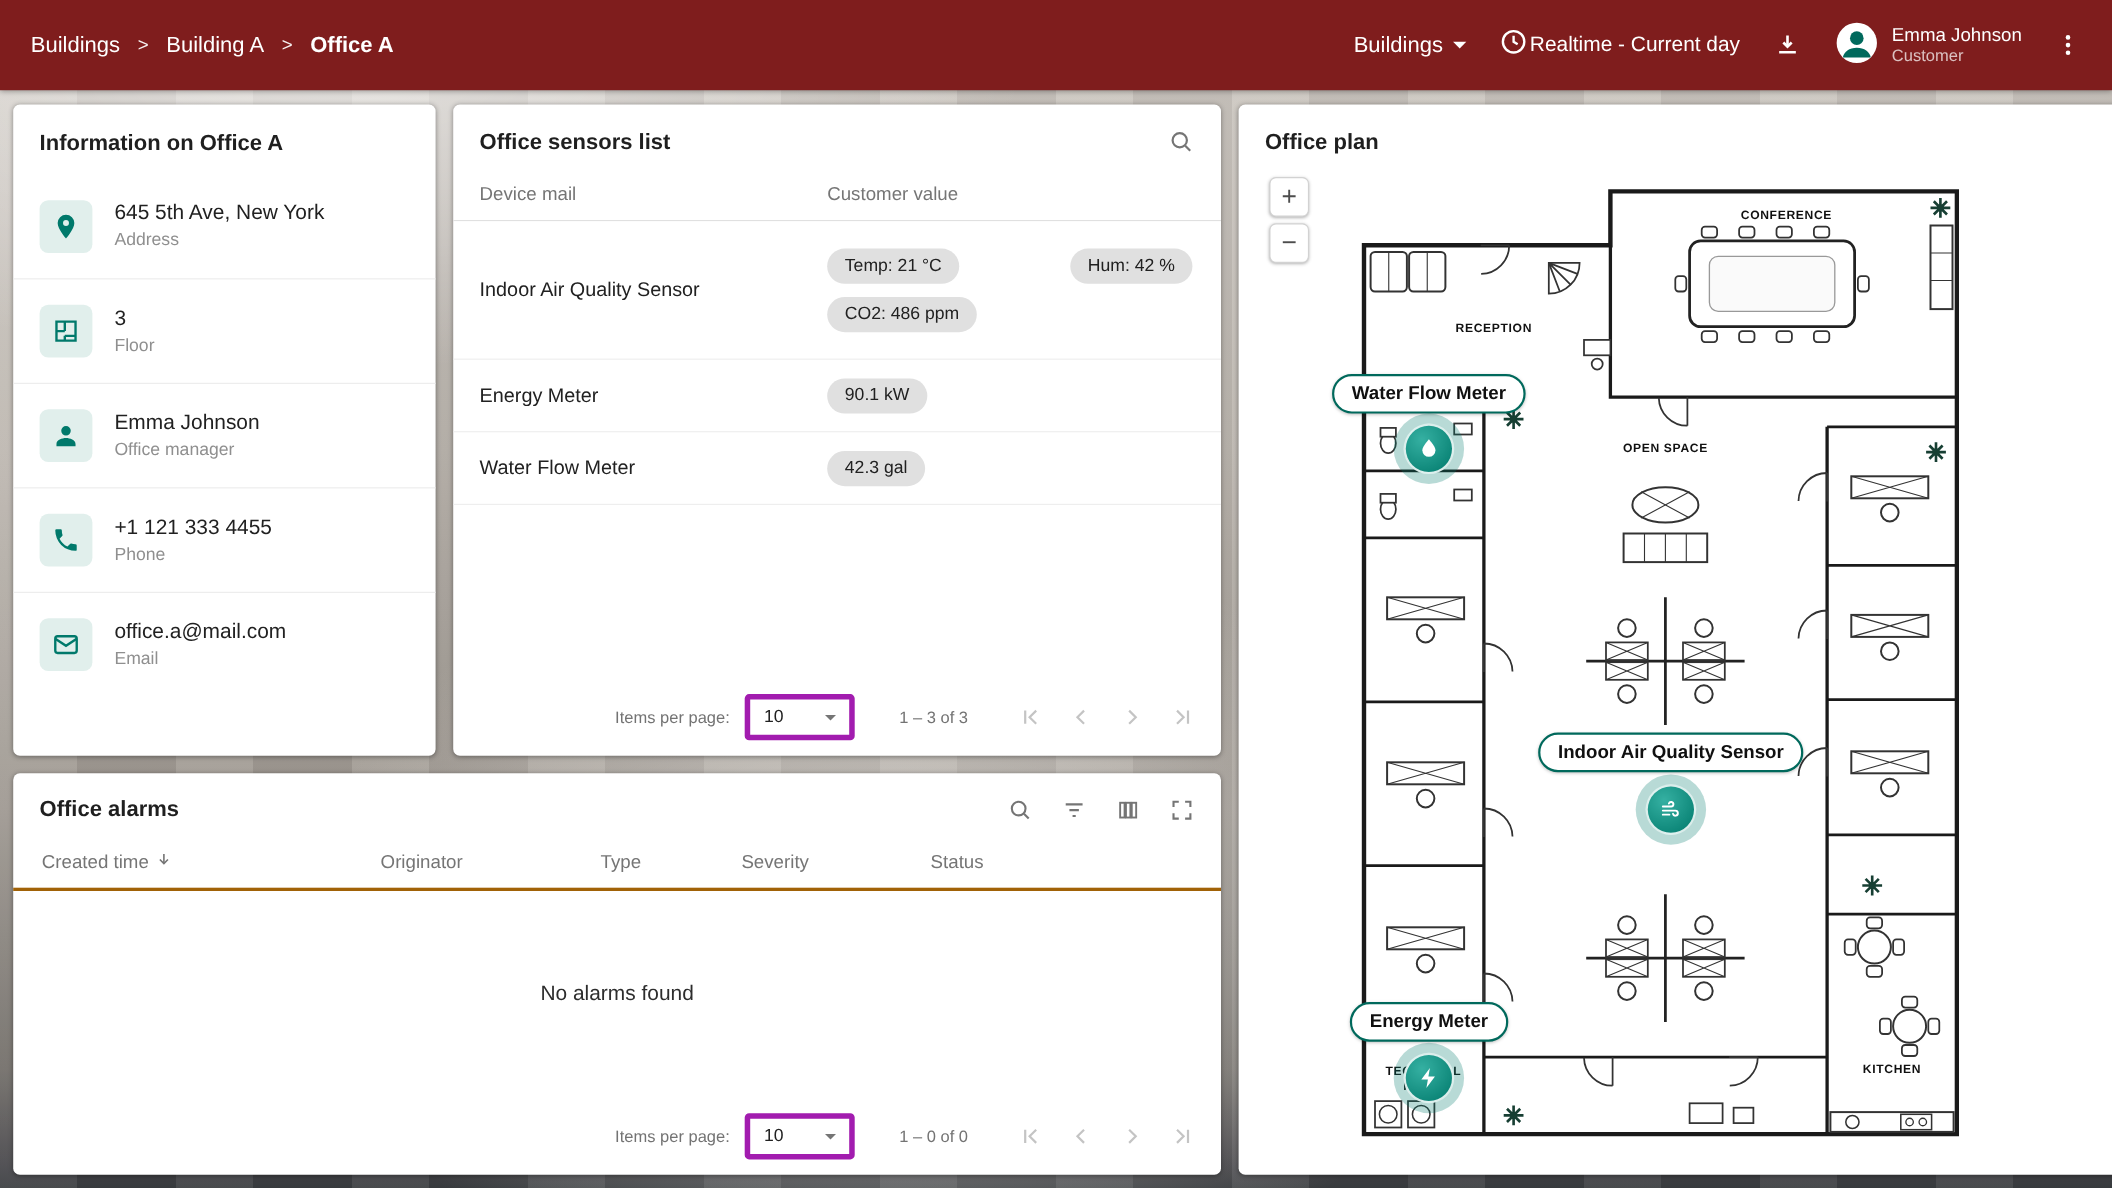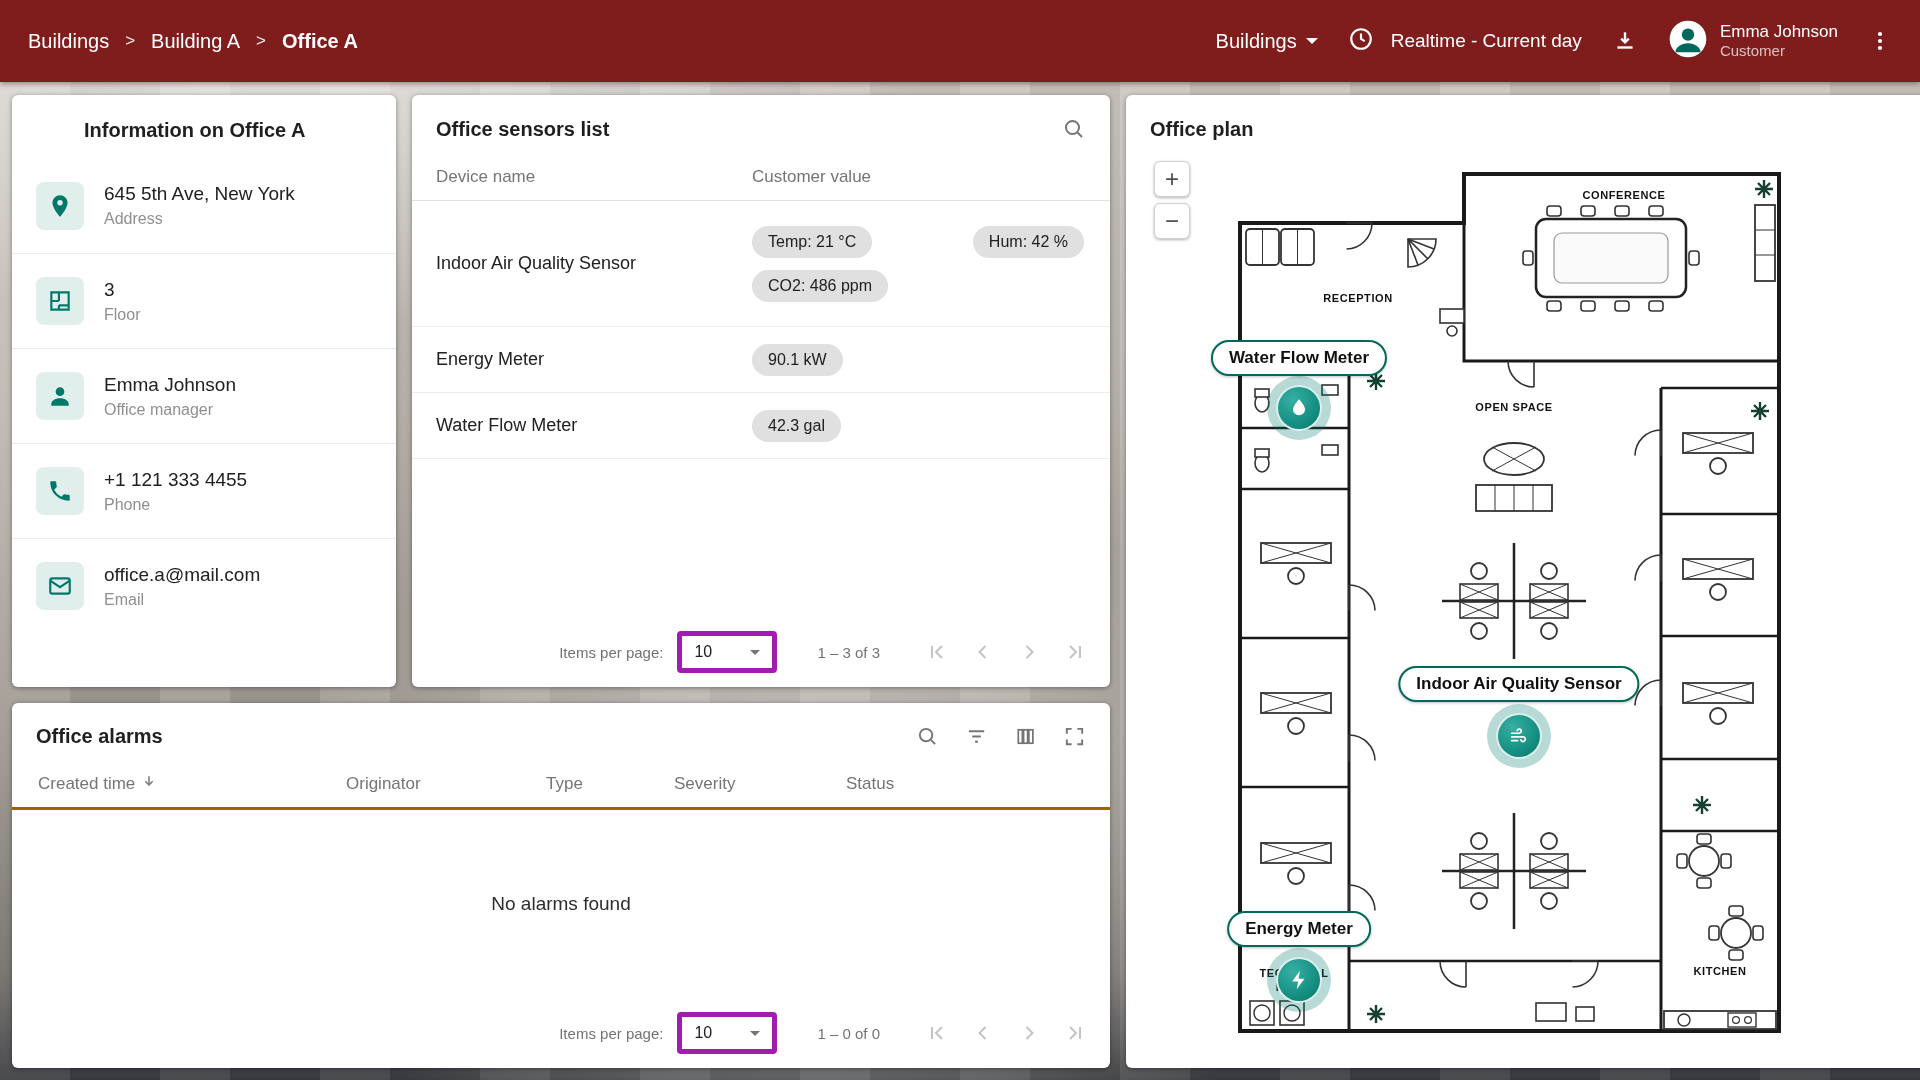--- a/index.html
+++ b/index.html
@@ -26,35 +26,35 @@
     display:flex; align-items:center; padding:0 28px;
     box-shadow:0 2px 5px rgba(0,0,0,.35);
   }
   .breadcrumb { display:flex; align-items:center; gap:16px; font-size:20px; }
   .breadcrumb .crumb { cursor:pointer; }
   .breadcrumb .sep { font-size:17px; opacity:.95; }
   .breadcrumb .current { font-weight:bold; }
   .topbar-right { margin-left:auto; display:flex; align-items:center; gap:30px; }
   .entity-select { display:flex; align-items:center; gap:9px; font-size:20px; cursor:pointer; }
   .caret-down { width:0; height:0; border-left:6px solid transparent; border-right:6px solid transparent; border-top:6px solid #fff; }
-  .timewindow { display:flex; align-items:center; gap:17px; font-size:19px; cursor:pointer; }
+  .timewindow { display:flex; align-items:center; gap:2px; font-size:19px; cursor:pointer; }
   .icon-btn { display:flex; align-items:center; justify-content:center; cursor:pointer; }
   .user-block { display:flex; align-items:center; gap:12px; cursor:pointer; }
   .user-text { display:flex; flex-direction:column; line-height:1.25; }
   .user-name { font-size:17px; }
   .user-role { font-size:15px; color:rgba(255,255,255,.72); }
   
   .card { position:absolute; background:#fff; border-radius:6px; box-shadow:0 1px 5px rgba(0,0,0,.38); }
   #info-card    { left:12px;   top:95px;  width:384px;  height:592px; }
   #sensors-card { left:412px;  top:95px;  width:698px;  height:592px; }
   #alarms-card  { left:12px;   top:703px; width:1098px; height:365px; }
   #plan-card    { left:1126px; top:95px;  width:924px;  height:973px; }
   .card-title { font-size:20px; font-weight:bold; color:#1f1f1f; }
   
-  #info-card .card-title { padding:24px 24px 16px;margin-left:48px; }
+  #info-card .card-title { padding:24px 24px 16px; }
   .info-row { display:flex; align-items:center; gap:20px; padding:0 24px; height:95px; }
   .info-row + .info-row { border-top:1px solid #ececec; }
   .info-icon-box { width:48px; height:48px; border-radius:8px; background:#e1efec; display:flex; align-items:center; justify-content:center; flex:0 0 auto; }
   .info-texts { display:flex; flex-direction:column; gap:5px; }
   .info-value { font-size:19px; color:#212121; }
   .info-label { font-size:16px; color:#8f8f8f; }
   
   .card-head { display:flex; align-items:center; justify-content:space-between; padding:22px 24px 12px; }
   .table-header { display:flex; align-items:center; height:48px; padding:0 24px; border-bottom:1px solid #e0e0e0; color:#757575; font-size:17px; }
   .col-name { width:316px; }
@@ -216,21 +216,21 @@
   <div class="card-head">
     <h2 class="card-title">Office sensors list</h2>
     <span class="icon-btn">
       <svg width="24" height="24" viewBox="0 0 24 24" fill="none" stroke="#757575" stroke-width="2">
           <circle cx="10.5" cy="10.5" r="6.5"></circle>
           <path d="M15.5 15.5 20 20"></path>
         </svg>
     </span>
   </div>
   <div class="table-header">
-    <span class="col-name">Device name</span>
+    <span class="col-name">Device mail</span>
     <span>Customer value</span>
   </div>
 
   <div class="sensor-row" style="min-height:126px;">
     <span class="row-name">Indoor Air Quality Sensor</span>
     <span class="chip-wrap">
       <span class="chip">Temp: 21 °C</span>
       <span class="chip">Hum: 42 %</span>
       <span class="chip">CO2: 486 ppm</span>
     </span>

